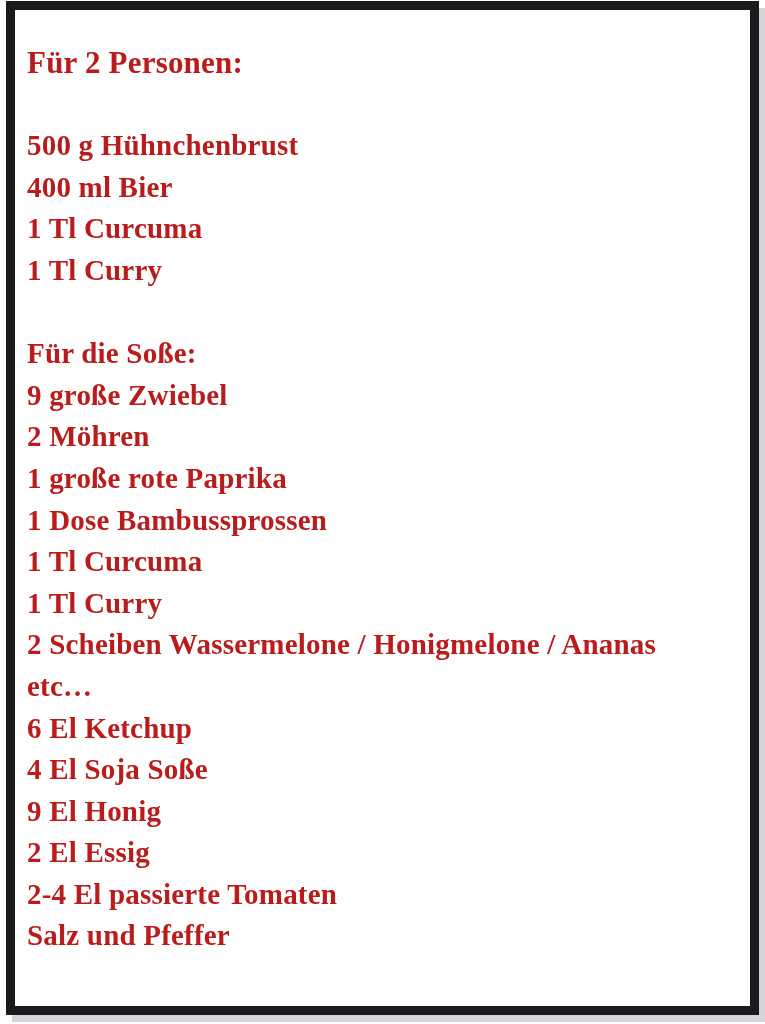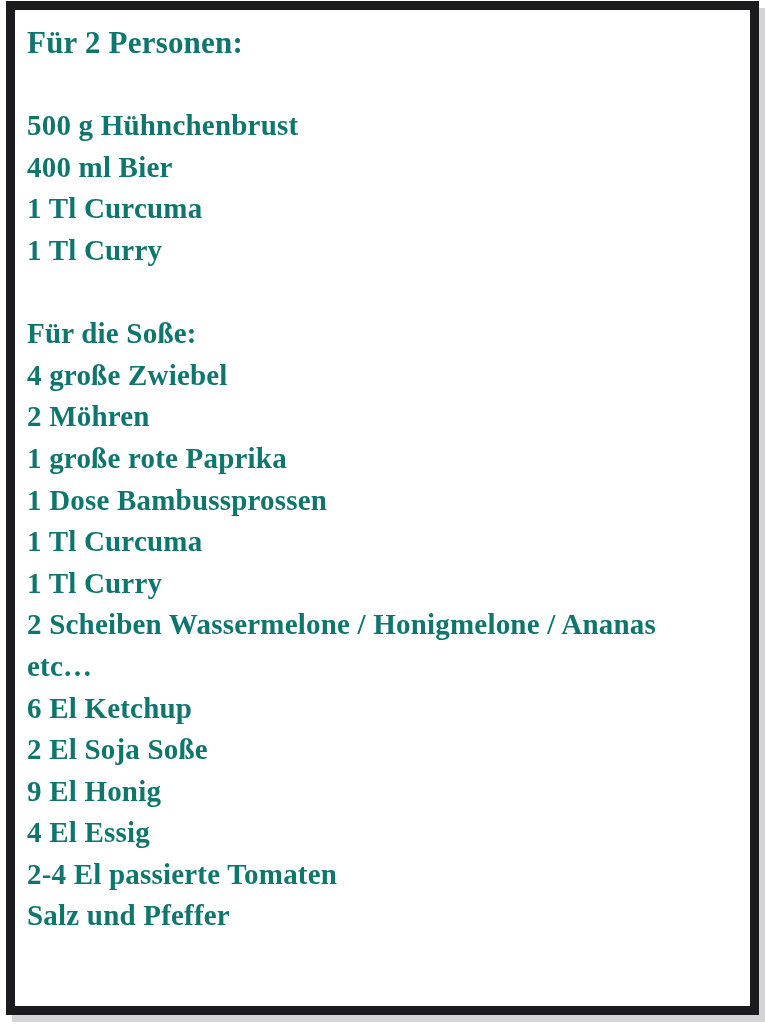--- a/index.html
+++ b/index.html
@@ -20,22 +20,22 @@
     left: 6px;
     top: 1px;
     width: 735px;
     height: 996px;
     border: 9px solid #1b1b1e;
     background: #ffffff;
     box-shadow: 6px 7px 0 0 #d3d3d8;
     box-sizing: content-box;
   }
   .content {
-    padding: 12px 14px 0 12px;
-    color: #0f766e;
+    padding: 32px 14px 0 12px;
+    color: #b91c1c;
   }
   .line {
     margin: 0;
     font-size: 29px;
     line-height: 41.6px;
     white-space: nowrap;
     letter-spacing: 0.2px;
     font-weight: bold;
   }
   .title {
@@ -58,30 +58,30 @@
 
       <p class="line">500 g Hühnchenbrust</p>
       <p class="line">400 ml Bier</p>
       <p class="line">1 Tl Curcuma</p>
       <p class="line">1 Tl Curry</p>
 
       <p class="line spacer"></p>
 
       <p class="line">Für die Soße:</p>
 
-      <p class="line">4 große Zwiebel</p>
+      <p class="line">9 große Zwiebel</p>
       <p class="line">2 Möhren</p>
       <p class="line">1 große rote Paprika</p>
       <p class="line">1 Dose Bambussprossen</p>
       <p class="line">1 Tl Curcuma</p>
       <p class="line">1 Tl Curry</p>
       <p class="line">2 Scheiben Wassermelone / Honigmelone / Ananas</p>
       <p class="line">etc…</p>
       <p class="line">6 El Ketchup</p>
-      <p class="line">2 El Soja Soße</p>
+      <p class="line">4 El Soja Soße</p>
       <p class="line">9 El Honig</p>
-      <p class="line">4 El Essig</p>
+      <p class="line">2 El Essig</p>
       <p class="line">2-4 El passierte Tomaten</p>
       <p class="line">Salz und Pfeffer</p>
 
     </div>
   </div>
 </div>
 
 </body></html>

